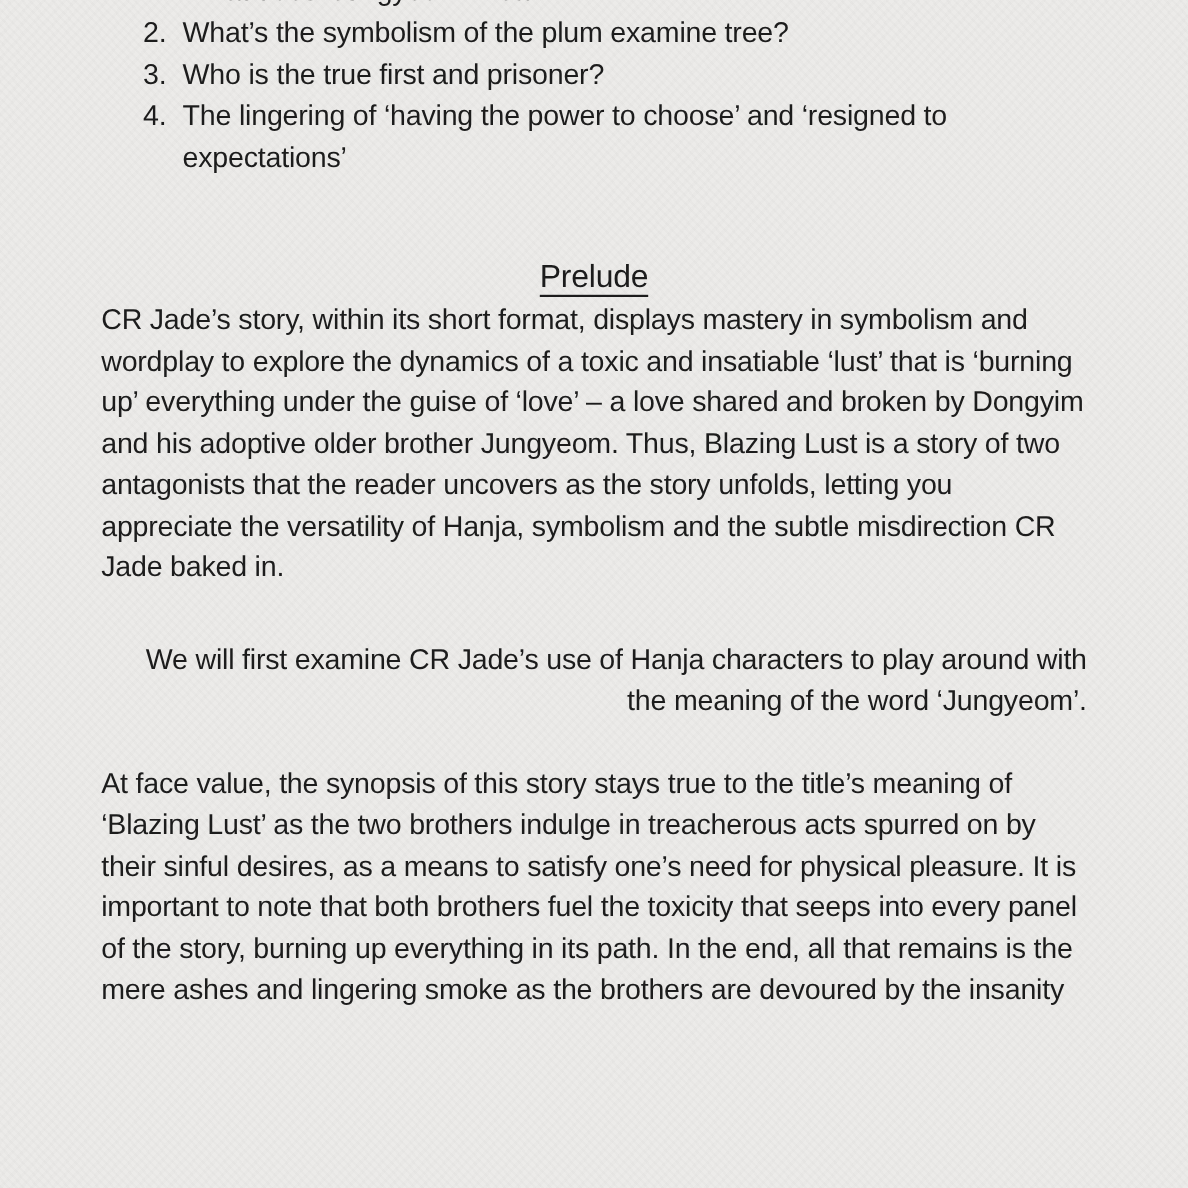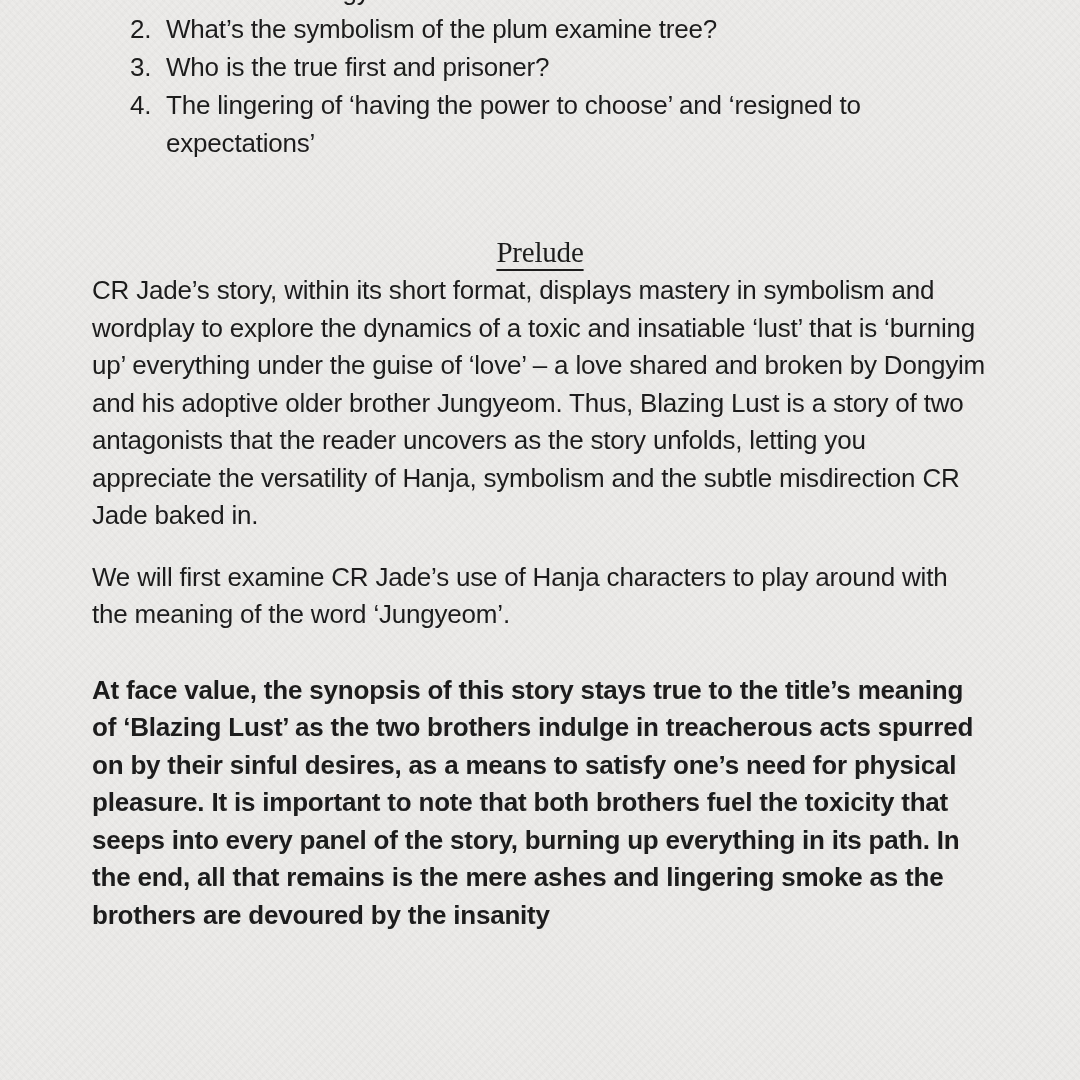--- a/index.html
+++ b/index.html
@@ -44,29 +44,28 @@
   
   .section-heading {
     text-align: center;
     font-size: 29px;
     font-weight: 400;
     line-height: 40px;
     margin: 0;
     text-decoration: underline;
     text-decoration-thickness: 2px;
     text-underline-offset: 7px;
-    font-family: Liberation Serif, serif;
   }
   .heading-prelude { margin-top: 70px; }
   .heading-one { margin-top: 42px; }
   
   .para { margin: 0; }
   .para-1 { }
-  .para-2 { margin-top: 24px; }
-  .para-3 { margin-top: 38px; font-weight: bold; }
+  .para-2 { margin-top: 46px; text-align: right; }
+  .para-3 { margin-top: 38px; }
 </style>
 </head>
 <body>
 
 <div class="page">
 
   <div class="toc">
     <div class="toc-item">
       <span class="toc-num">1.</span>
       <span class="toc-text">What does ‘Jungyeom’ mean?</span>

